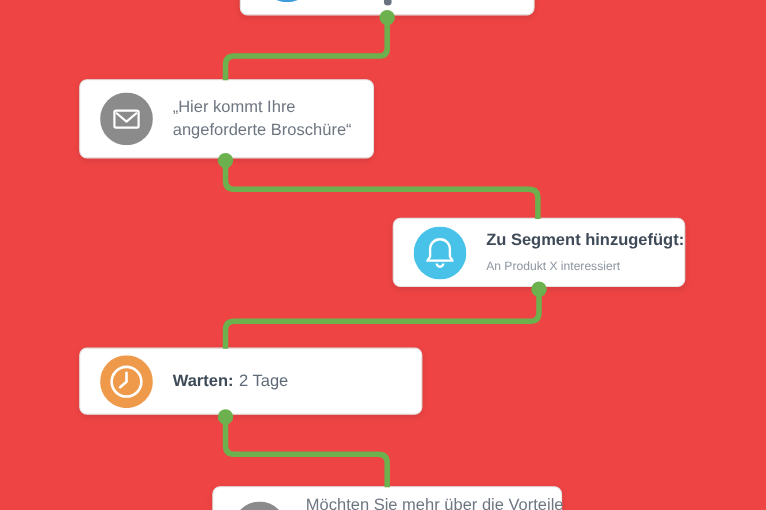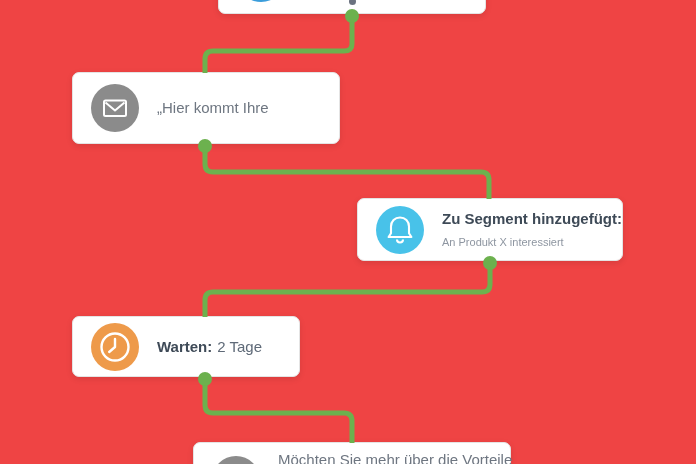--- a/index.html
+++ b/index.html
@@ -9,21 +9,21 @@
   }
   .card{
     position:absolute;background:#ffffff;border:1px solid #e4e4e4;border-radius:7px;
     box-shadow:0 2px 6px rgba(0,0,0,0.10);
     display:flex;align-items:center;box-sizing:border-box;
     padding:0 14px 0 18px;gap:18px;
   }
   .card-trigger{left:218px;top:-58px;width:268px;height:72px;}
   .card-email1 {left:72px; top:72px; width:268px;height:72px;}
   .card-segment{left:357px;top:198px;width:266px;height:63px;}
-  .card-wait   {left:72px; top:316px;width:228px;height:61px;}
+  .card-wait   {left:72px; top:316px;width:312px;height:61px;}
   .card-email2 {left:193px;top:442px;width:318px;height:74px;align-items:flex-start;}
   .card-email2 .disc{margin-top:13px;}
   .card-email2 .text-col{margin-top:6px;}
   .disc{width:48px;height:48px;flex:0 0 auto;display:block;}
   .text-col{display:flex;flex-direction:column;justify-content:center;}
   .body-text{font-size:15px;line-height:21.5px;color:#6e7681;white-space:nowrap;}
   .node-title{font-size:15px;font-weight:bold;color:#3e4a57;line-height:20px;white-space:nowrap;}
   .node-subtitle{font-size:11px;color:#8e96a1;line-height:18px;margin-top:4px;white-space:nowrap;}
   .wait-line{font-size:15px;line-height:20px;color:#5f6a78;white-space:nowrap;}
   .wait-line .bold{font-weight:bold;color:#3e4a57;}
@@ -44,20 +44,21 @@
   <div class="tiny-dot"></div>
 
   <div class="card card-email1">
     <svg class="disc" viewBox="0 0 48 48">
       <circle cx="24" cy="24" r="24" fill="#8b8b8b"></circle>
       <rect x="13" y="16.5" width="22" height="15.5" rx="1.5" fill="none" stroke="#ffffff" stroke-width="2"></rect>
       <polyline points="14.5,18.5 24,26.5 33.5,18.5" fill="none" stroke="#ffffff" stroke-width="2" stroke-linejoin="round"></polyline>
     </svg>
     <div class="text-col">
       <div class="body-text">„Hier kommt Ihre</div>
+      <div class="body-text">angeforderte Broschüre“</div>
     </div>
   </div>
 
   <div class="card card-segment">
     <svg class="disc" viewBox="0 0 48 48">
       <circle cx="24" cy="24" r="24" fill="#48c2e9"></circle>
       <path d="M24 11.5 C18.8 11.5 15 15.4 15 20.6 L15 27.2 L12.6 31 L35.4 31 L33 27.2 L33 20.6 C33 15.4 29.2 11.5 24 11.5 Z" fill="none" stroke="#ffffff" stroke-width="2.1" stroke-linejoin="round"></path>
       <path d="M21 33.5 a3 3 0 0 0 6 0" fill="none" stroke="#ffffff" stroke-width="2.1"></path>
     </svg>
     <div class="text-col">

